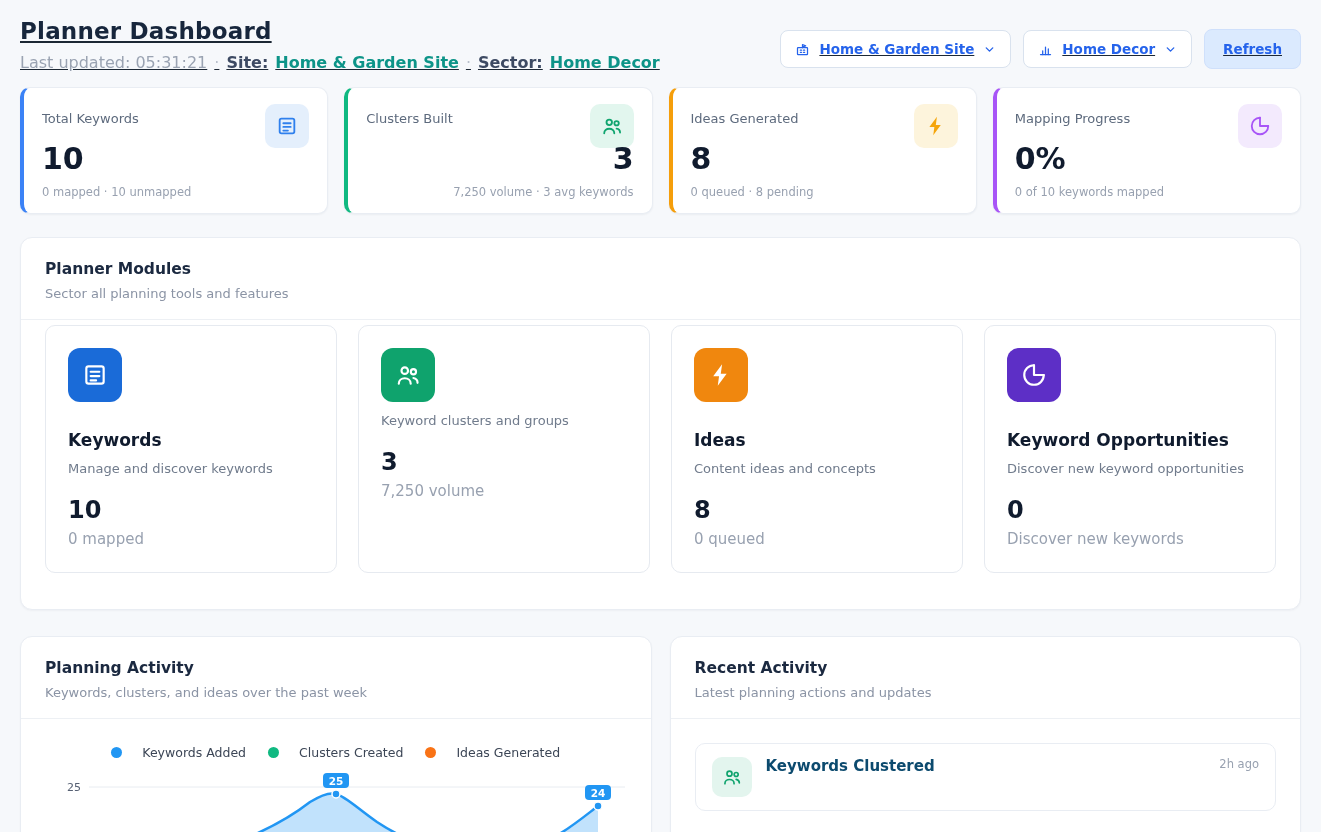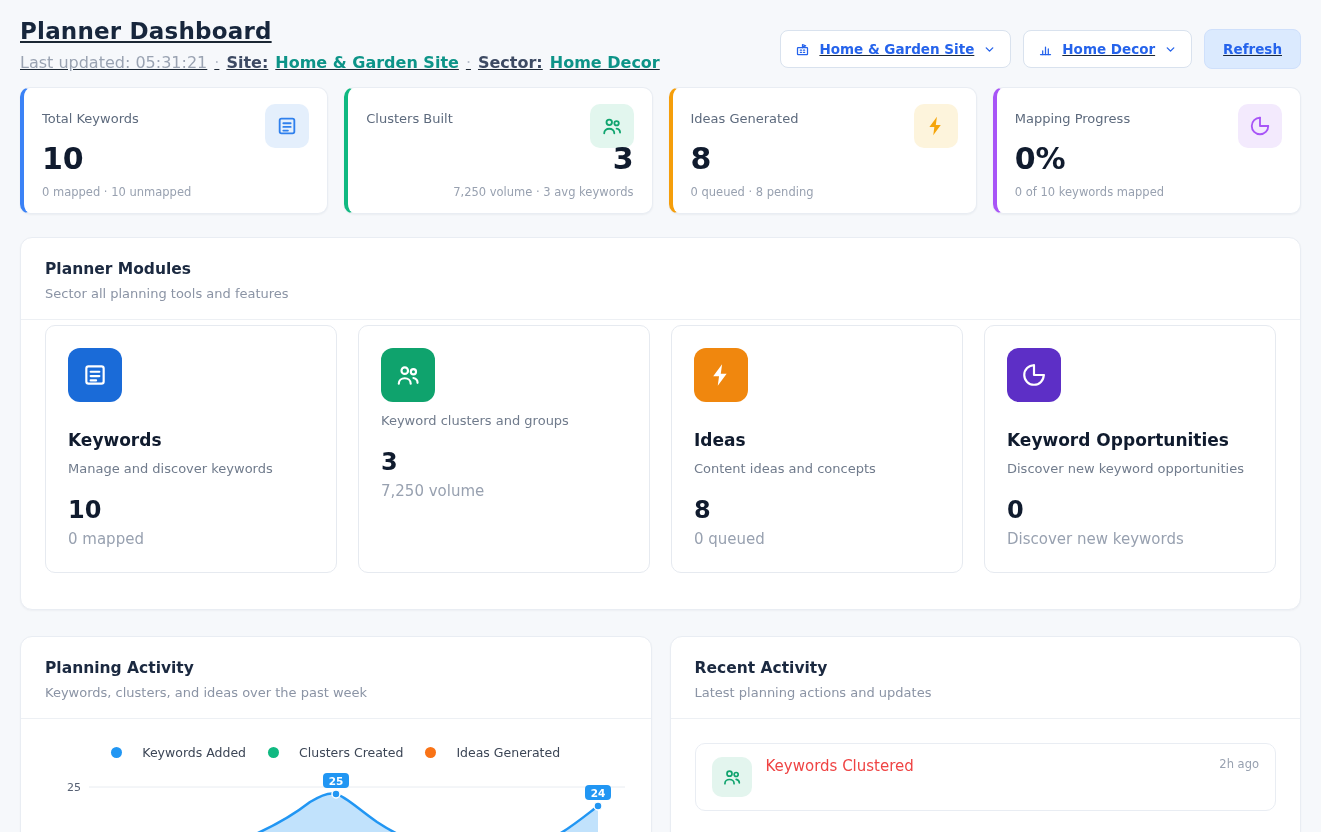--- a/index.html
+++ b/index.html
@@ -78,21 +78,21 @@
     border:1px solid #e9edf3; border-radius:10px; padding:13px 16px;
     display:flex; gap:14px; margin-top:24px; align-items:flex-start;
   }
   .activity-icon {
     width:40px; height:40px; border-radius:10px; background:#e3f5ee; color:#0fa36d;
     display:flex; align-items:center; justify-content:center; flex:none;
   }
   .activity-icon svg { width:20px; height:20px; }
   .activity-body { flex:1; }
   .activity-titlerow { display:flex; align-items:flex-start; }
-  .activity-title { font-size:15px; font-weight:400; color:#ef4444; flex:1; }
+  .activity-title { font-size:15px; font-weight:700; color:#0c4a6e; flex:1; }
   .activity-time { font-size:11.5px; color:#98a1b0; }
   .activity-desc { font-size:13px; color:#6f7a8b; margin-top:8px; }
 </style>
 </head>
 <body>
 
 <div class="page">
 
   <div class="topbar">
     <div>

